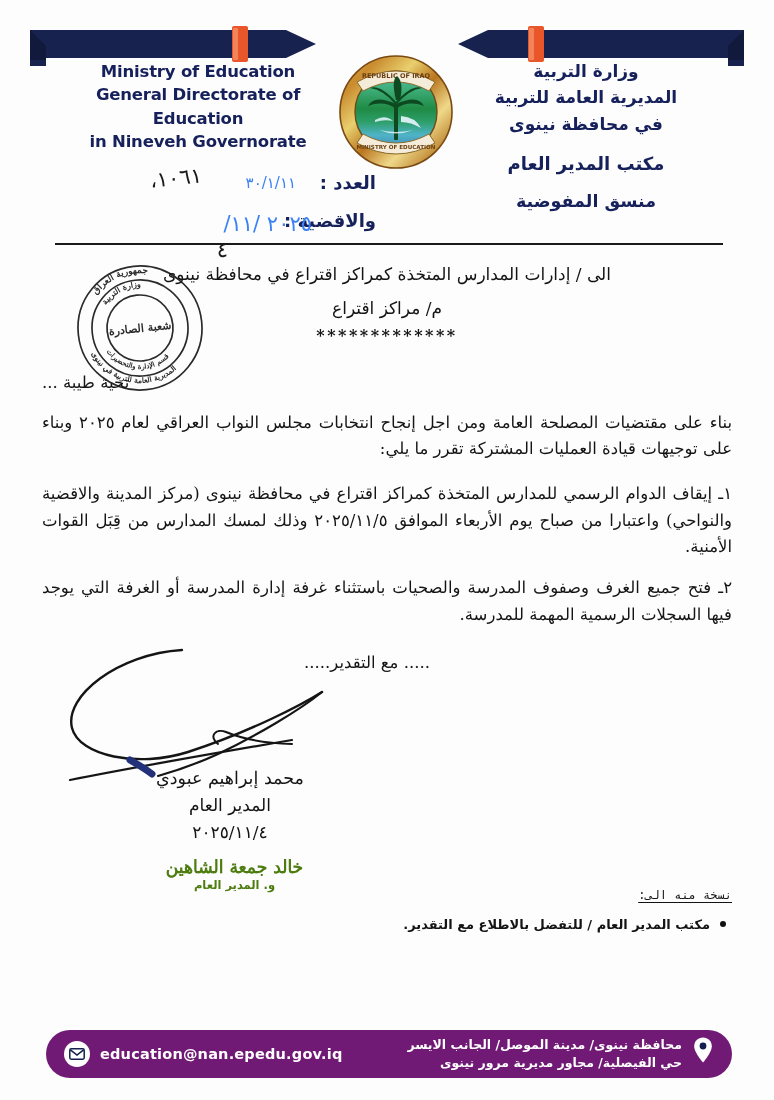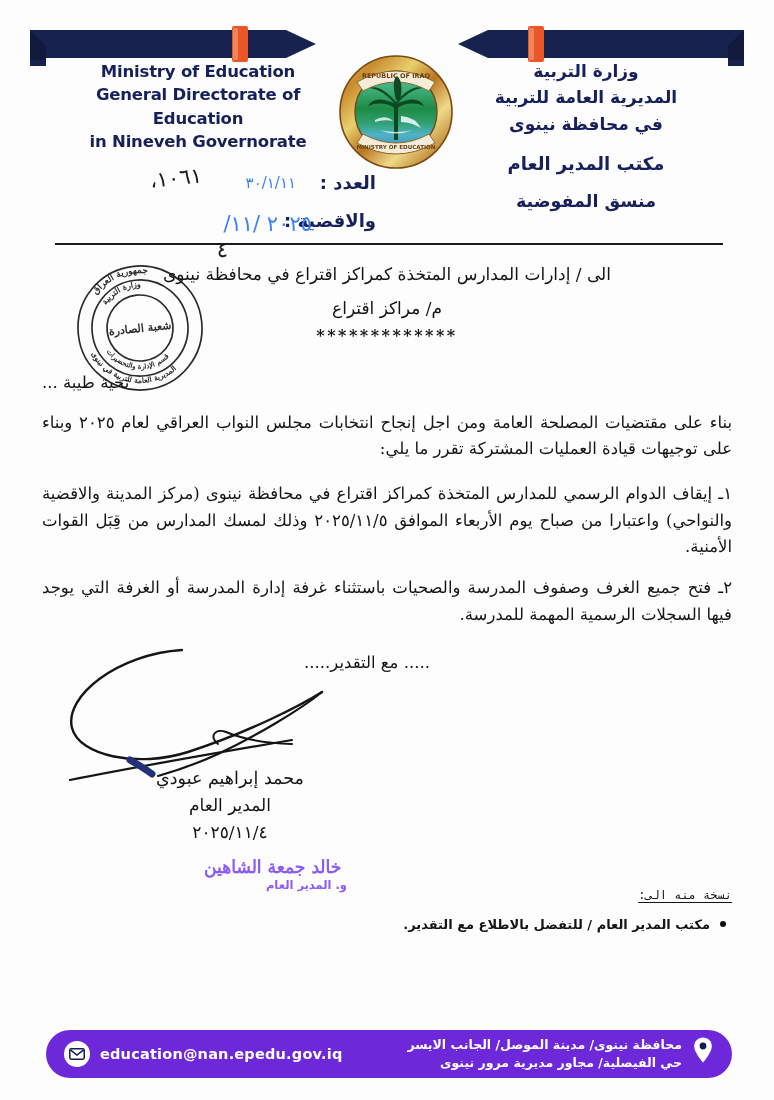--- a/index.html
+++ b/index.html
@@ -94,21 +94,21 @@
     position:absolute;left:80px;top:764px;width:300px;
     direction:rtl;text-align:center;
     font-family:"DejaVu Serif","Liberation Serif",serif;
     font-size:17px;line-height:1.6;color:#141414;
   }
   .sig-block .nm{font-size:17.5px;}
   .sig-block .ttl{font-size:17px;}
   .sig-block .dt{font-size:17px;letter-spacing:1px;}
   .sig-stamp{
     position:absolute;left:122px;top:856px;width:225px;height:58px;
-    direction:rtl;text-align:right;color:#8b5cf6;
+    direction:rtl;text-align:center;color:#4d7c0f;
   }
   .sig-stamp .l1{
     font-family:"DejaVu Serif","Liberation Serif",serif;
     font-size:18px;font-weight:bold;letter-spacing:-1px;
     transform:scaleX(.95);
   }
   .sig-stamp .l2{
     font-family:"DejaVu Sans","Liberation Sans",sans-serif;
     font-size:11.5px;font-weight:bold;margin-top:1px;
   }
@@ -129,21 +129,21 @@
     margin-bottom:6px;font-family:"DejaVu Sans","Liberation Sans",sans-serif;
   }
   ul.copy-list li:before{
     content:"";position:absolute;right:-16px;top:6px;
     width:6px;height:6px;border-radius:50%;background:#111;
   }
 
   
   .footer{
     position:absolute;left:46px;top:1030px;width:686px;height:48px;
-    background:#6d28d9;border-radius:26px;
+    background:#701a75;border-radius:26px;
     display:flex;align-items:center;justify-content:space-between;
     padding:0 18px;box-sizing:border-box;color:#fff;
   }
   .foot-left{display:flex;align-items:center;gap:10px;}
   .mail-ic{
     width:26px;height:26px;border-radius:50%;background:#fff;
     display:flex;align-items:center;justify-content:center;flex:0 0 auto;
   }
   .foot-email{
     font-family:"DejaVu Sans","Liberation Sans",sans-serif;

